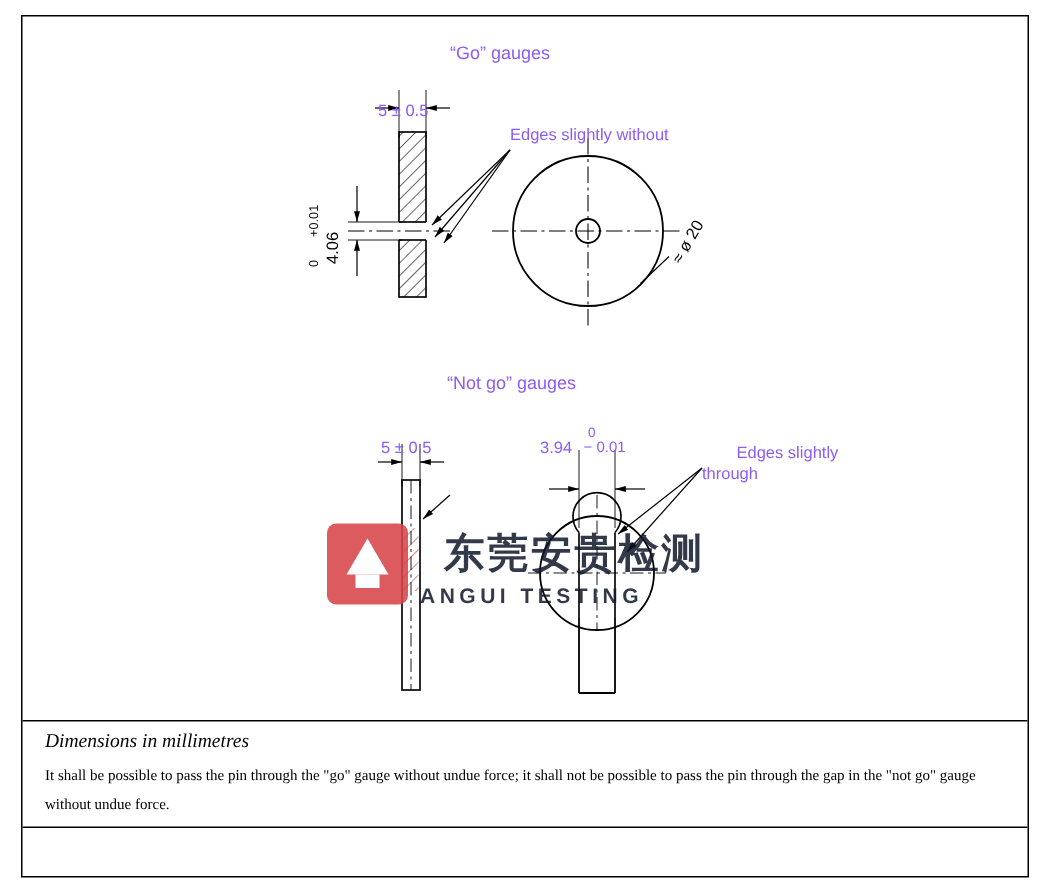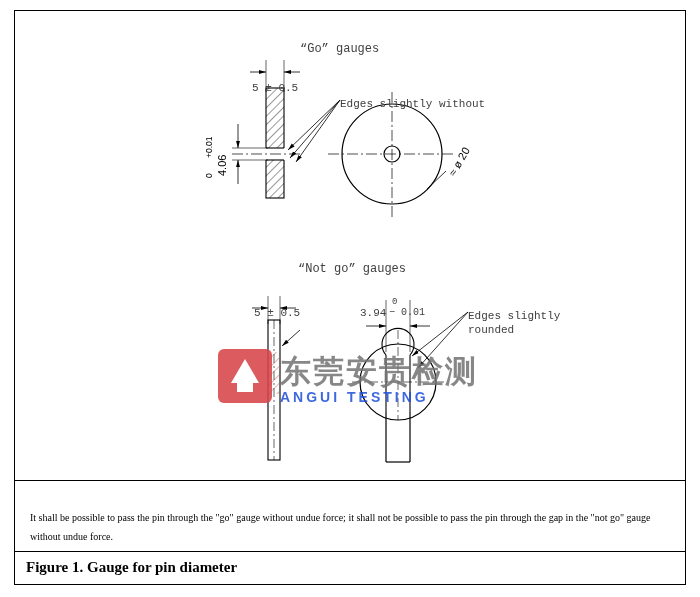--- a/index.html
+++ b/index.html
@@ -25,25 +25,24 @@
     position: absolute;
     left: 14px;
     top: 10px;
     width: 672px;
     height: 575px;
     border: 1px solid #000;
     box-sizing: border-box;
   }
   .label {
     position: absolute;
-    font-family: Liberation Mono, monospace;
+    font-family: Liberation Sans, sans-serif;
     font-size: 11px;
     white-space: nowrap;
-    color: #404040;
-    margin-top: 14px;
+    color: #8b5cf6;
   }
   .title-go {
     left: 300px;
     top: 28px;
     font-size: 12px;
   }
   .title-notgo {
     left: 298px;
     top: 248px;
     font-size: 12px;
@@ -134,34 +133,35 @@
     top: 34px;
     width: 16px;
     height: 9px;
     background: #ffffff;
   }
   .wm-cn {
     position: absolute;
     left: 62px;
     top: 6px;
     font-family: "Liberation Sans", sans-serif;
-    font-size: 31px;
+    font-size: 27px;
     font-weight: bold;
-    color: #737373;
+    color: #0f172a;
     letter-spacing: 2px;
     opacity: 0.85;
+    padding-left: 16px;
   }
   .wm-en {
     position: absolute;
     left: 62px;
     top: 44px;
     font-family: "Liberation Sans", sans-serif;
     font-size: 14px;
     font-weight: bold;
-    color: #1d4ed8;
+    color: #0f172a;
     letter-spacing: 3px;
     opacity: 0.85;
   }
   .vert-label {
     position: absolute;
     font-family: "Liberation Sans", sans-serif;
     font-size: 11px;
     white-space: nowrap;
     transform-origin: left top;
   }
@@ -267,27 +267,27 @@
   <div class="label" style="left:340px; top:84px;">Edges  slightly  without</div>
 
   <div class="vert-label" style="left:446px; top:172px; transform: rotate(-60deg); font-size:11px;">≈ ø 20</div>
 
   <div class="label" style="left:254px; top:293px;">5 ± 0.5</div>
 
   <div class="label" style="left:360px; top:293px;">3.94</div>
   <div class="label" style="left:392px; top:283px; font-size:9px;">0</div>
   <div class="label" style="left:389px; top:293px; font-size:10px;">− 0.01</div>
 
-  <div class="label" style="left:468px; top:296px;">Edges slightly</div>
-  <div class="label" style="left:468px; top:310px;">rounded</div>
+  <div class="label" style="left:491px; top:296px;">Edges slightly</div>
+  <div class="label" style="left:468px; top:310px;">through</div>
 
   <div class="watermark">
     <div class="wm-logo"></div>
     <div class="wm-cn">东莞安贵检测</div>
     <div class="wm-en">ANGUI TESTING</div>
   </div>
 
   <div class="divider"></div>
+  <div class="dims-note">Dimensions in millimetres</div>
   <div class="body-text">It shall be possible to pass the pin through the "go" gauge without undue force; it shall not be possible to pass the pin through the gap in the "not go" gauge without undue force.</div>
   <div class="divider2"></div>
-  <div class="fig-caption">Figure 1.  Gauge for pin diameter</div>
 
 </div>
 
 </body></html>

